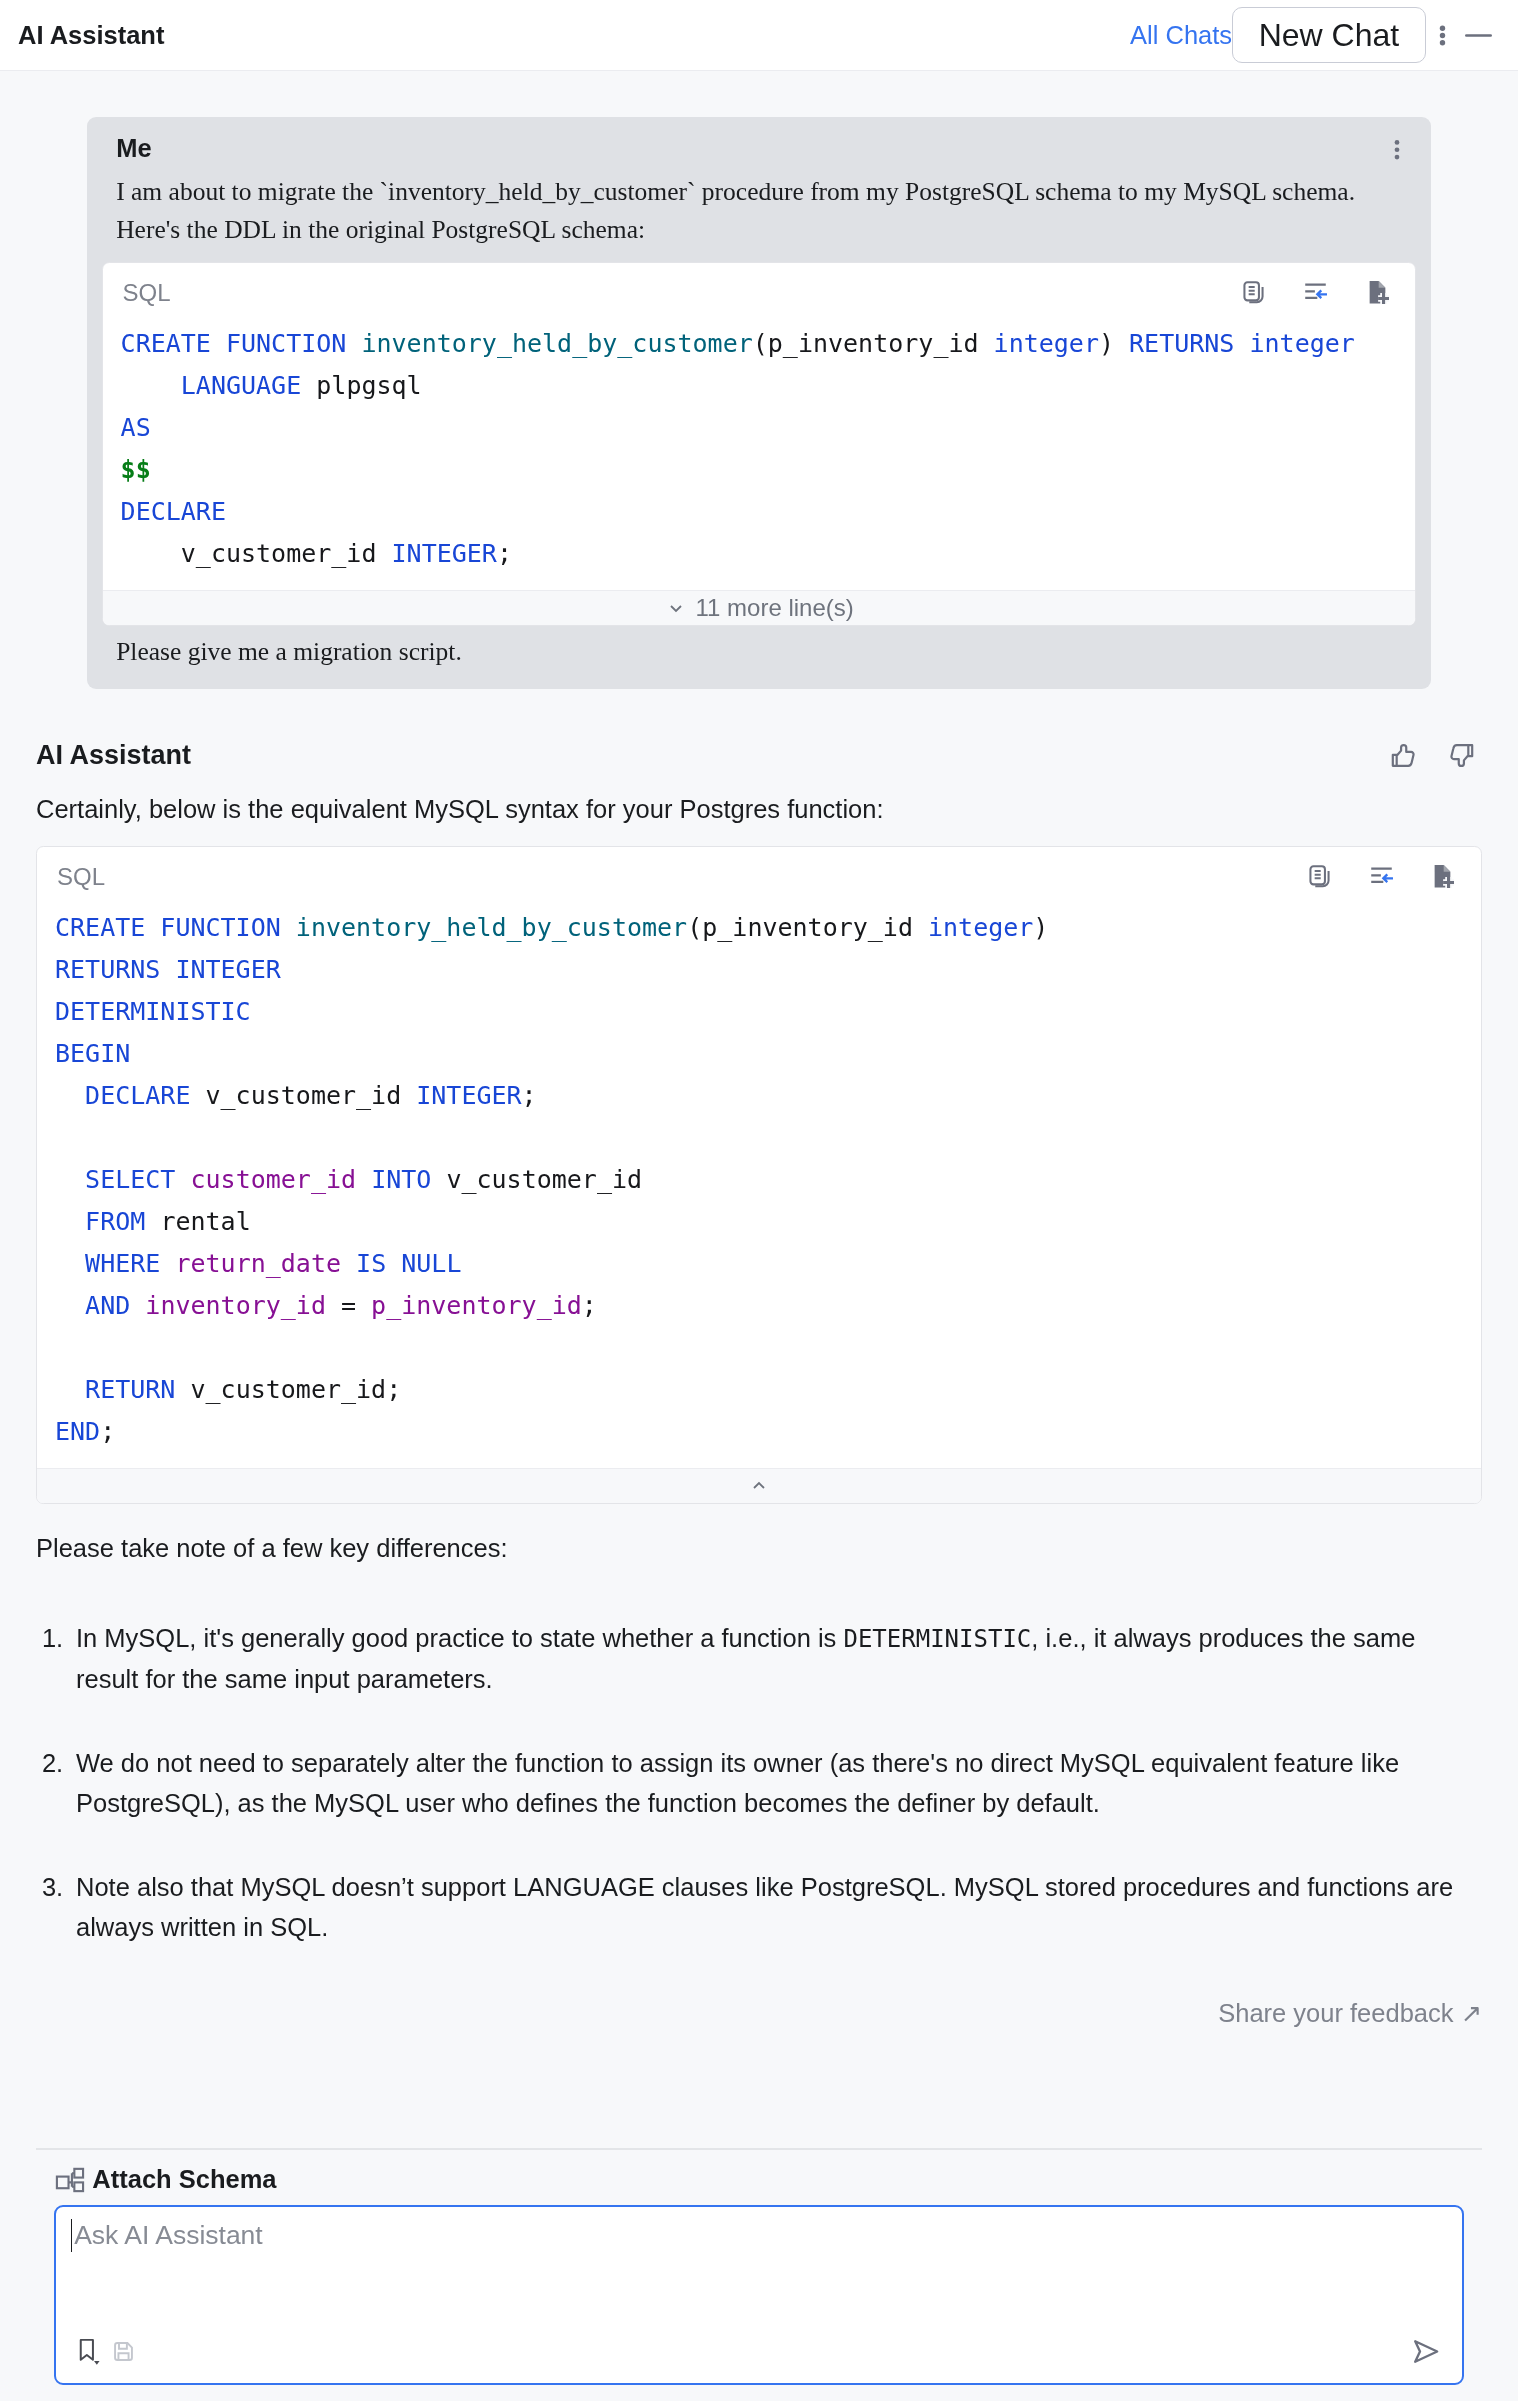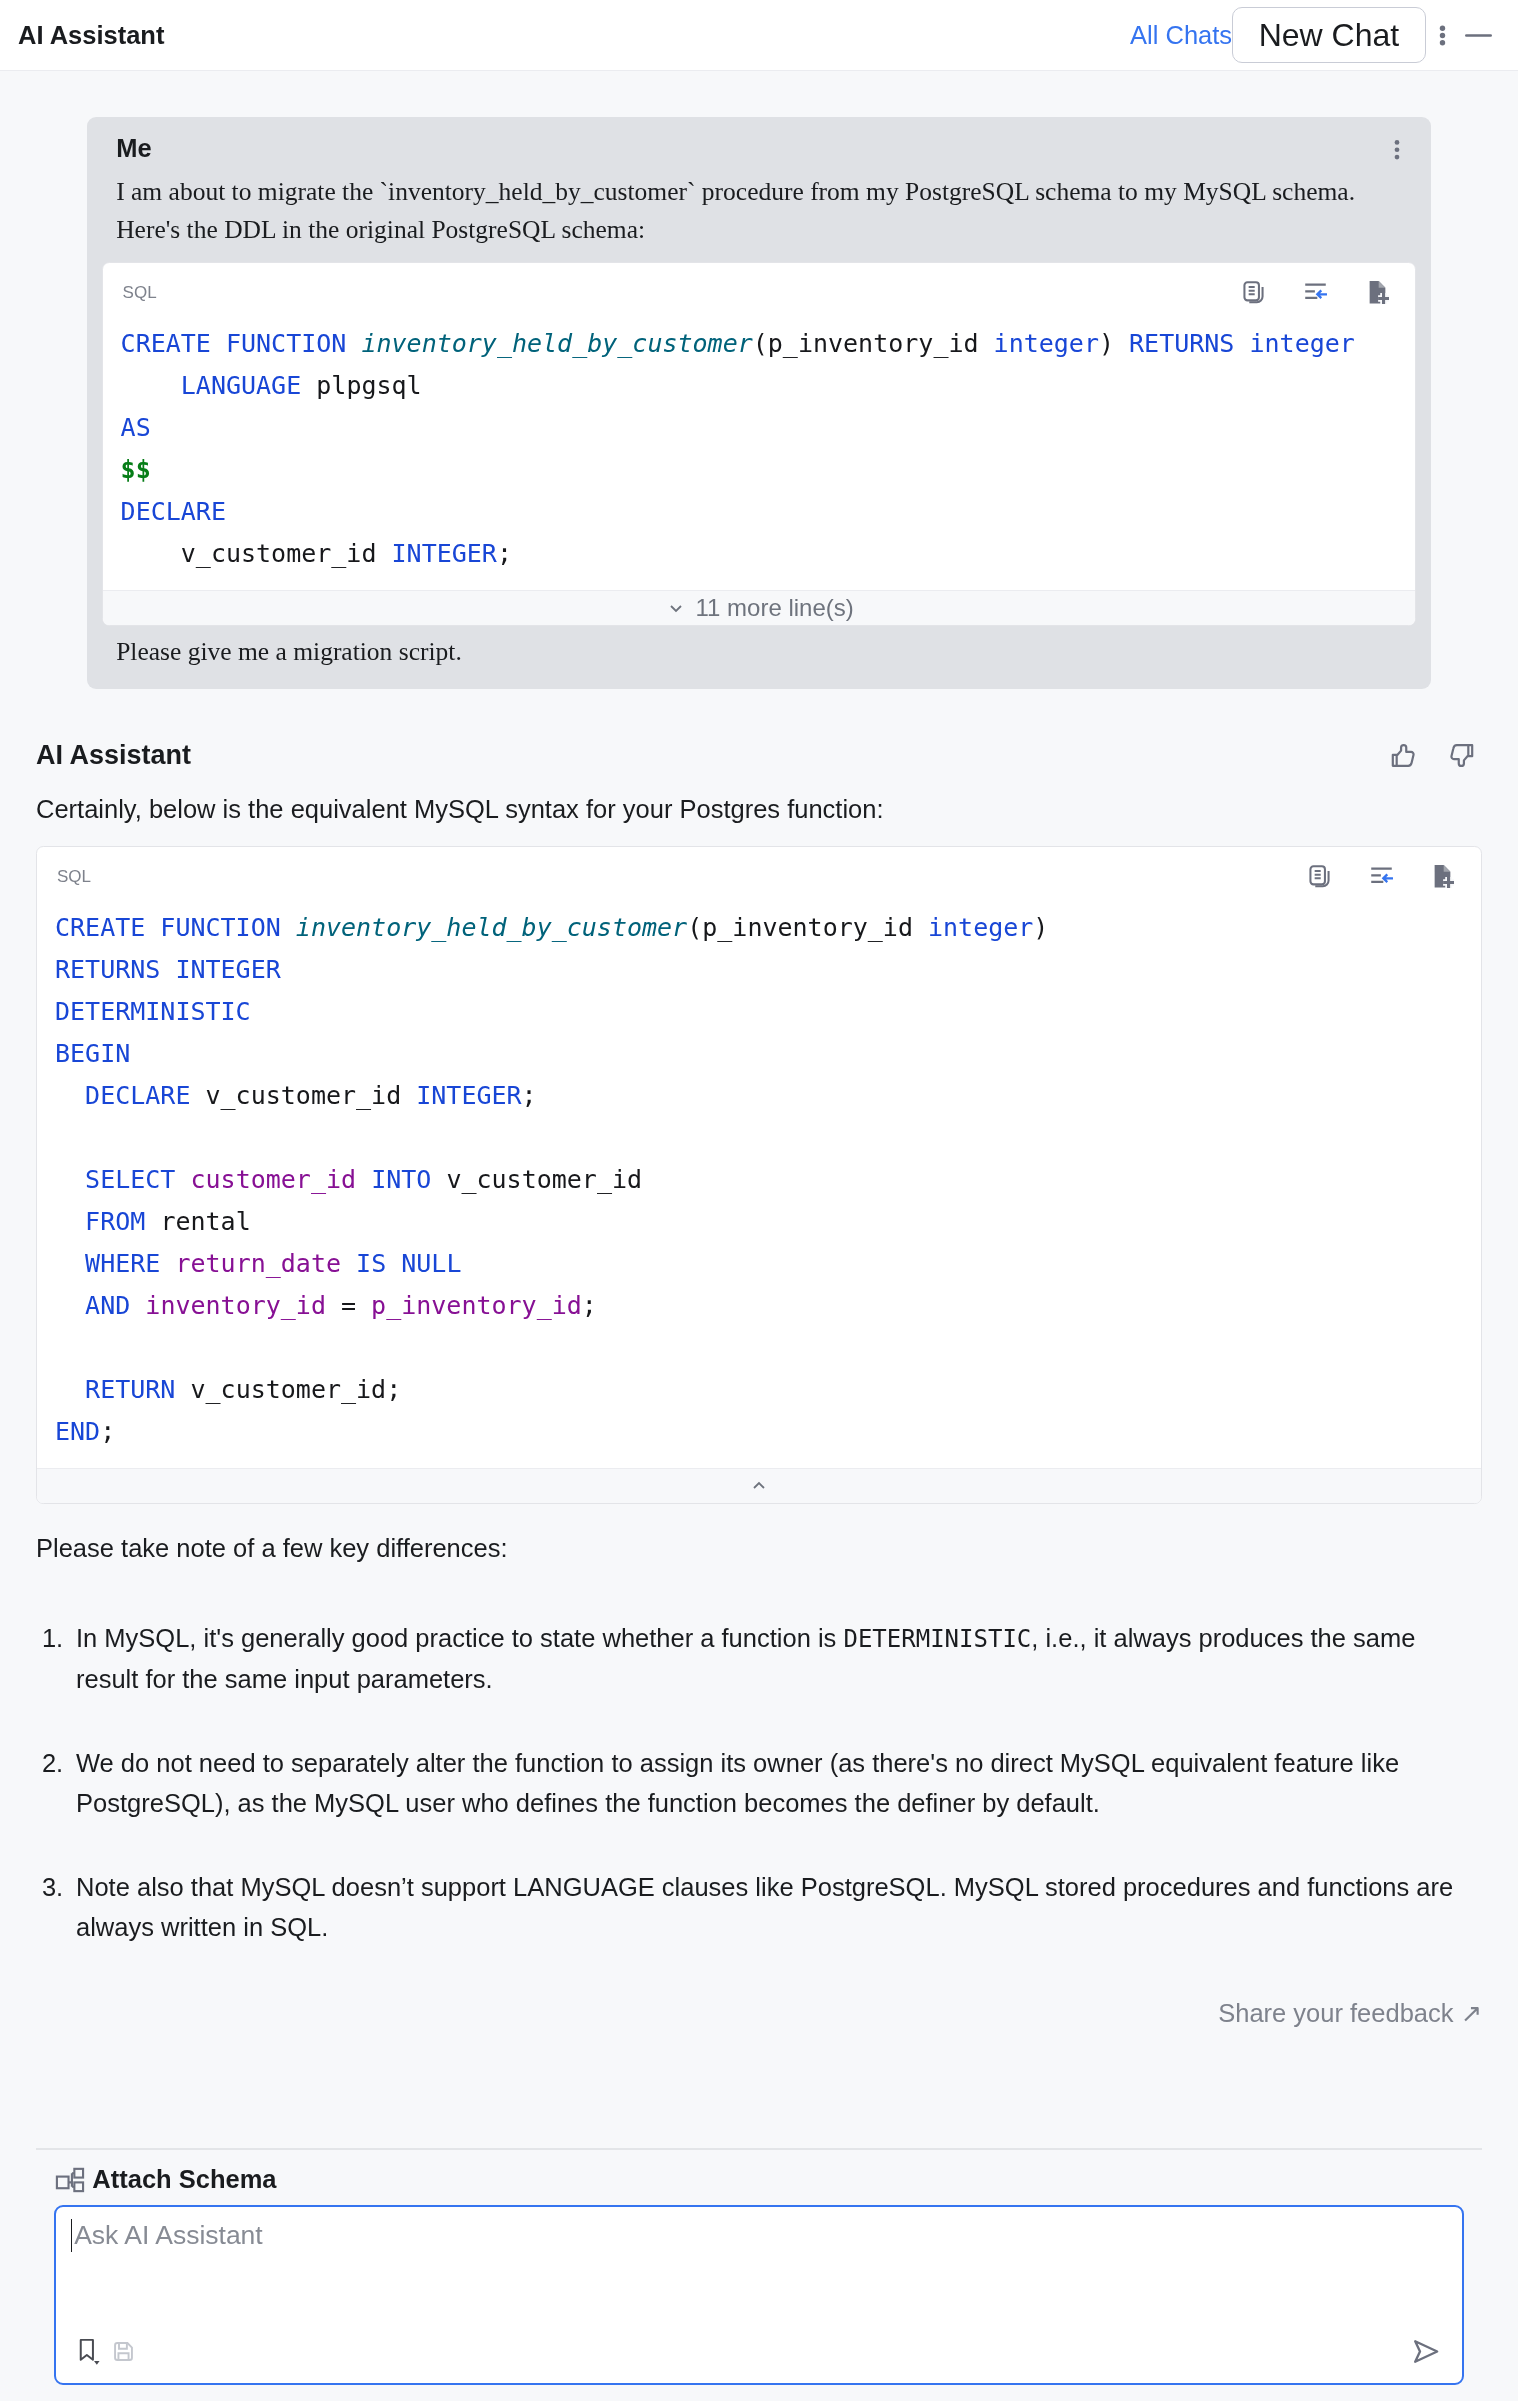--- a/index.html
+++ b/index.html
@@ -77,32 +77,32 @@
     border:0.9px solid var(--code-border);
     border-radius:7.3px;
     margin-top:12.8px;
     overflow:hidden;
   }
   .code-head{
     display:flex;
     align-items:center;
     padding:11px 20px 5.5px 20px;
   }
-  .code-lang{color:var(--muted);font-size:17px;line-height:25.5px;}
+  .code-lang{color:var(--muted);font-size:24px;line-height:25.5px;}
   .code-actions{margin-left:auto;display:flex;align-items:center;gap:25.5px;}
   .code-body{
     padding:7.3px 18px 14.6px 18px;
     font-family:"DejaVu Sans Mono", monospace;
     font-size:25px;
     line-height:42px;
     white-space:pre;
     color:#17181B;
   }
   .tok-kw{color:var(--kw);}
-  .tok-fn{color:var(--fn);font-style:italic;}
+  .tok-fn{color:var(--fn);}
   .tok-col{color:var(--col);}
   .tok-str{color:var(--str);font-weight:700;}
   .tok-pl{color:#17181B;}
   .code-foot{
     height:35px;
     background:var(--bg);
     border-top:0.9px solid var(--border);
     display:flex;
     align-items:center;
     justify-content:center;

